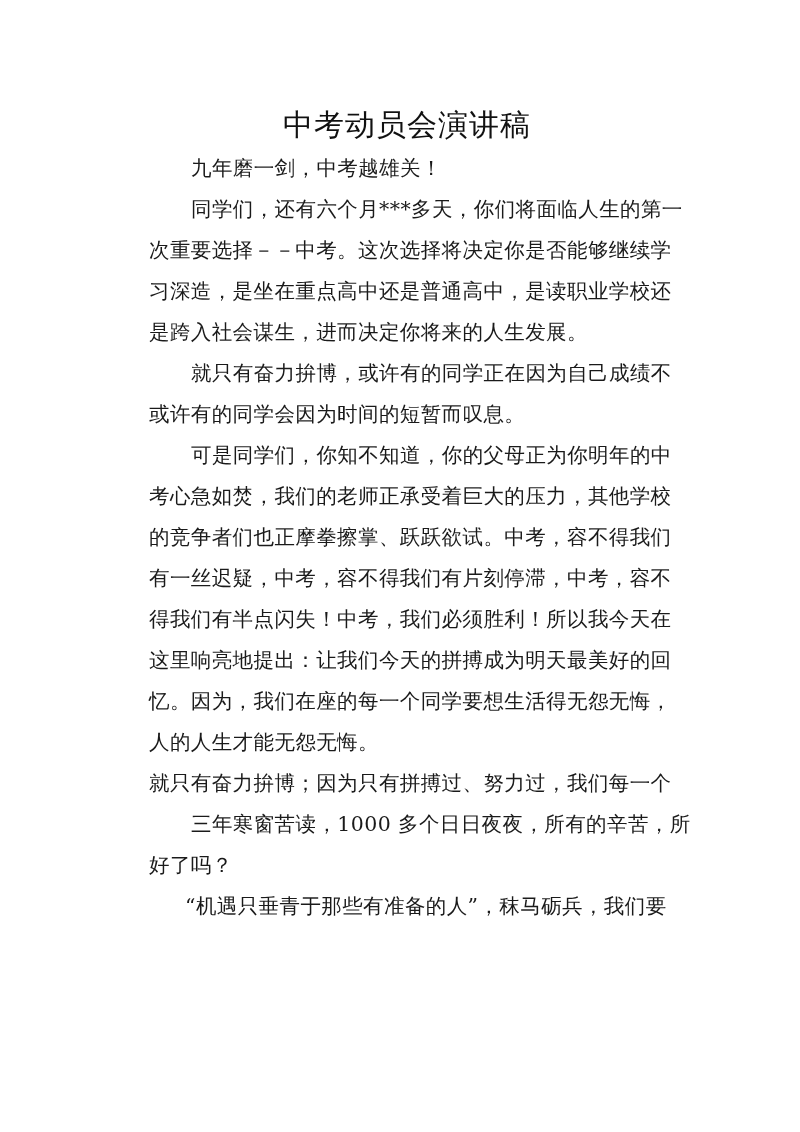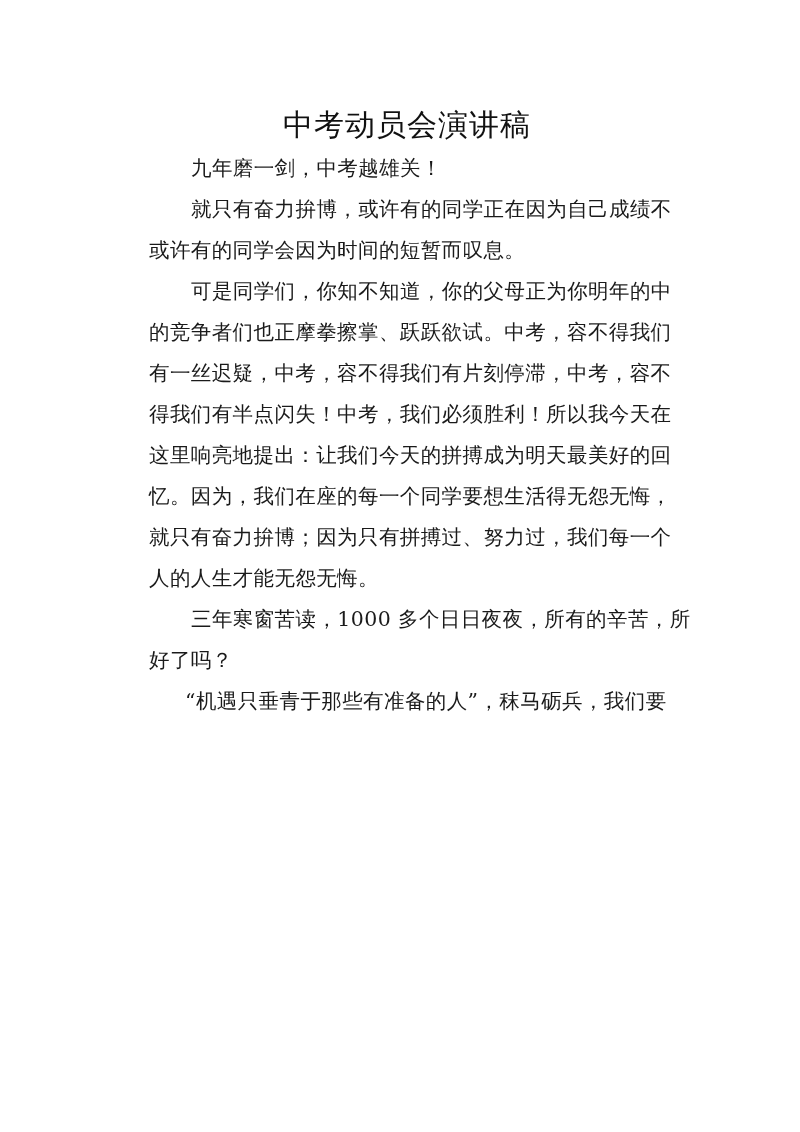--- a/index.html
+++ b/index.html
@@ -64,35 +64,42 @@
 
 <div class="page">
   <h1 class="title">中考动员会演讲稿</h1>
 
   <div class="body-text">
 
     <div>
       <span class="line indent">九年磨一剑，中考越雄关！</span>
     </div>
 
+    <div>
+      <span class="line indent">同学们，还有六个月***多天，你们将面临人生的第一</span>
+      <span class="line">次重要选择－－中考。这次选择将决定你是否能够继续学</span>
+      <span class="line">习深造，是坐在重点高中还是普通高中，是读职业学校还</span>
+      <span class="line">是跨入社会谋生，进而决定你将来的人生发展。</span>
+    </div>
 
     <div>
       <span class="line indent">就只有奋力拚博，或许有的同学正在因为自己成绩不</span>
       <span class="line">或许有的同学会因为时间的短暂而叹息。</span>
     </div>
 
     <div>
       <span class="line indent">可是同学们，你知不知道，你的父母正为你明年的中</span>
+      <span class="line">考心急如焚，我们的老师正承受着巨大的压力，其他学校</span>
       <span class="line">的竞争者们也正摩拳擦掌、跃跃欲试。中考，容不得我们</span>
       <span class="line">有一丝迟疑，中考，容不得我们有片刻停滞，中考，容不</span>
       <span class="line">得我们有半点闪失！中考，我们必须胜利！所以我今天在</span>
       <span class="line">这里响亮地提出：让我们今天的拼搏成为明天最美好的回</span>
       <span class="line">忆。因为，我们在座的每一个同学要想生活得无怨无悔，</span>
+      <span class="line">人的人生才能无怨无悔。</span>
       <span class="line">就只有奋力拚博；因为只有拼搏过、努力过，我们每一个</span>
-      <span class="line">人的人生才能无怨无悔。</span>
     </div>
 
     <div>
       <span class="line indent">三年寒窗苦读，1000 多个日日夜夜，所有的辛苦，所</span>
       <span class="line">好了吗？</span>
     </div>
 
     <div>
       <span class="line indent-quote">“机遇只垂青于那些有准备的人”，秣马砺兵，我们要</span>
     </div>

